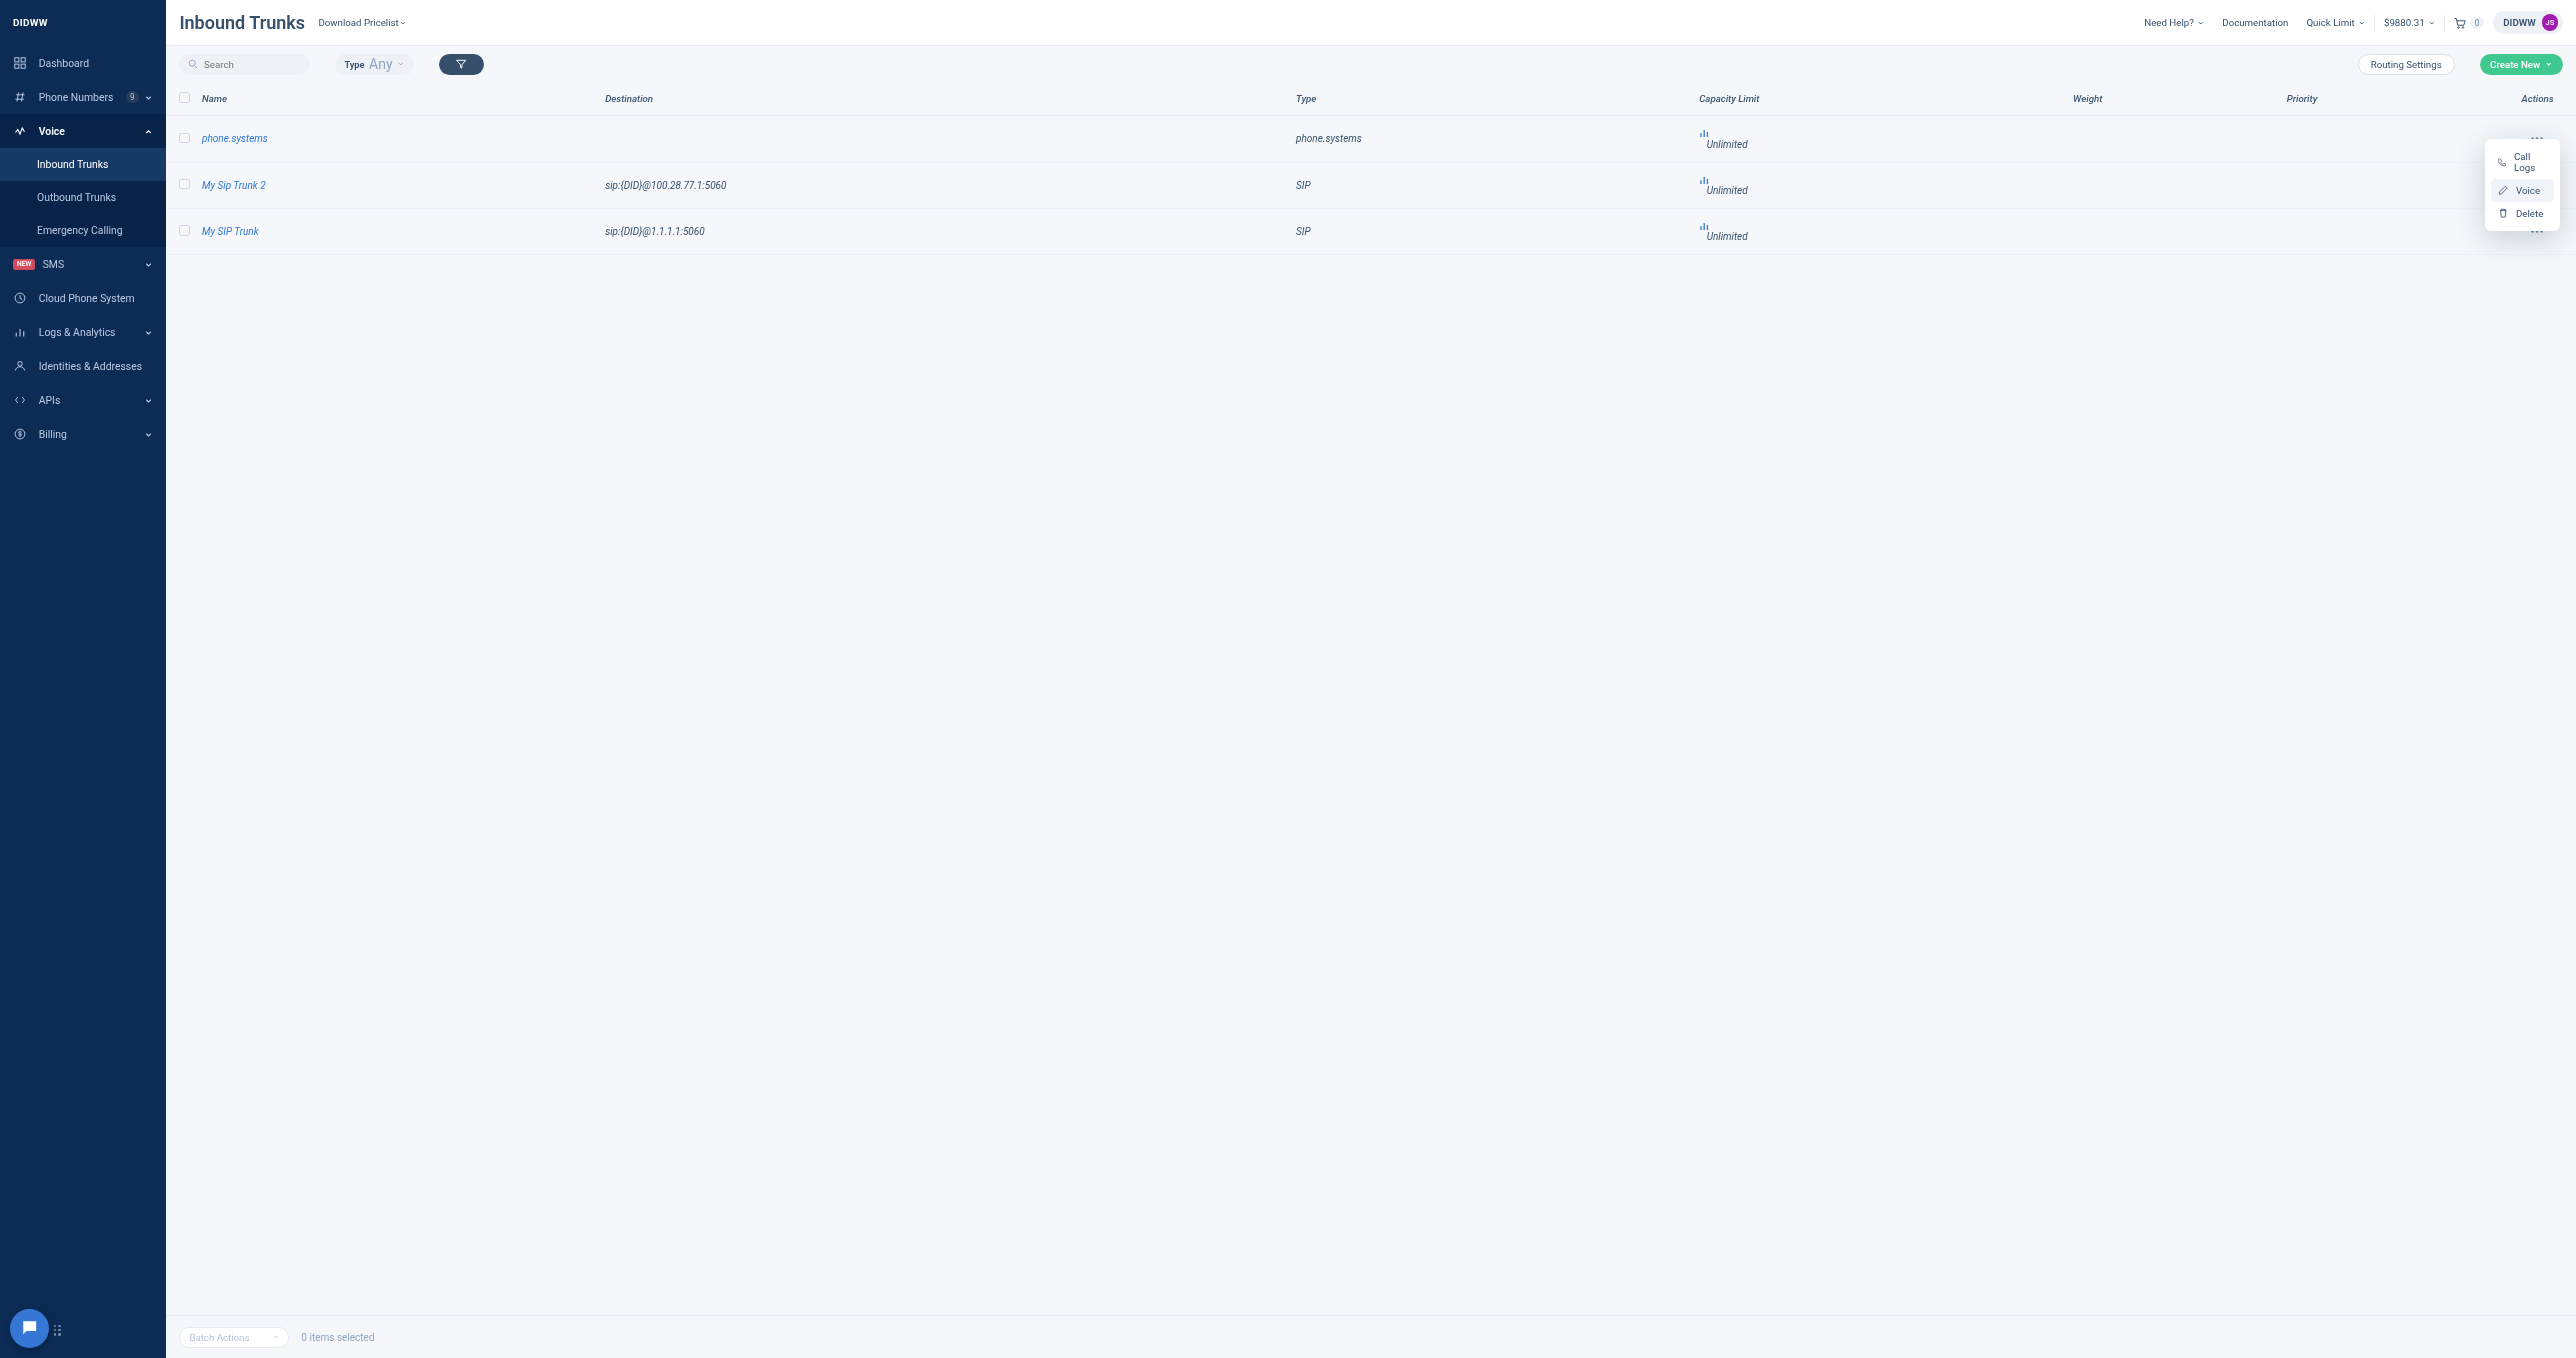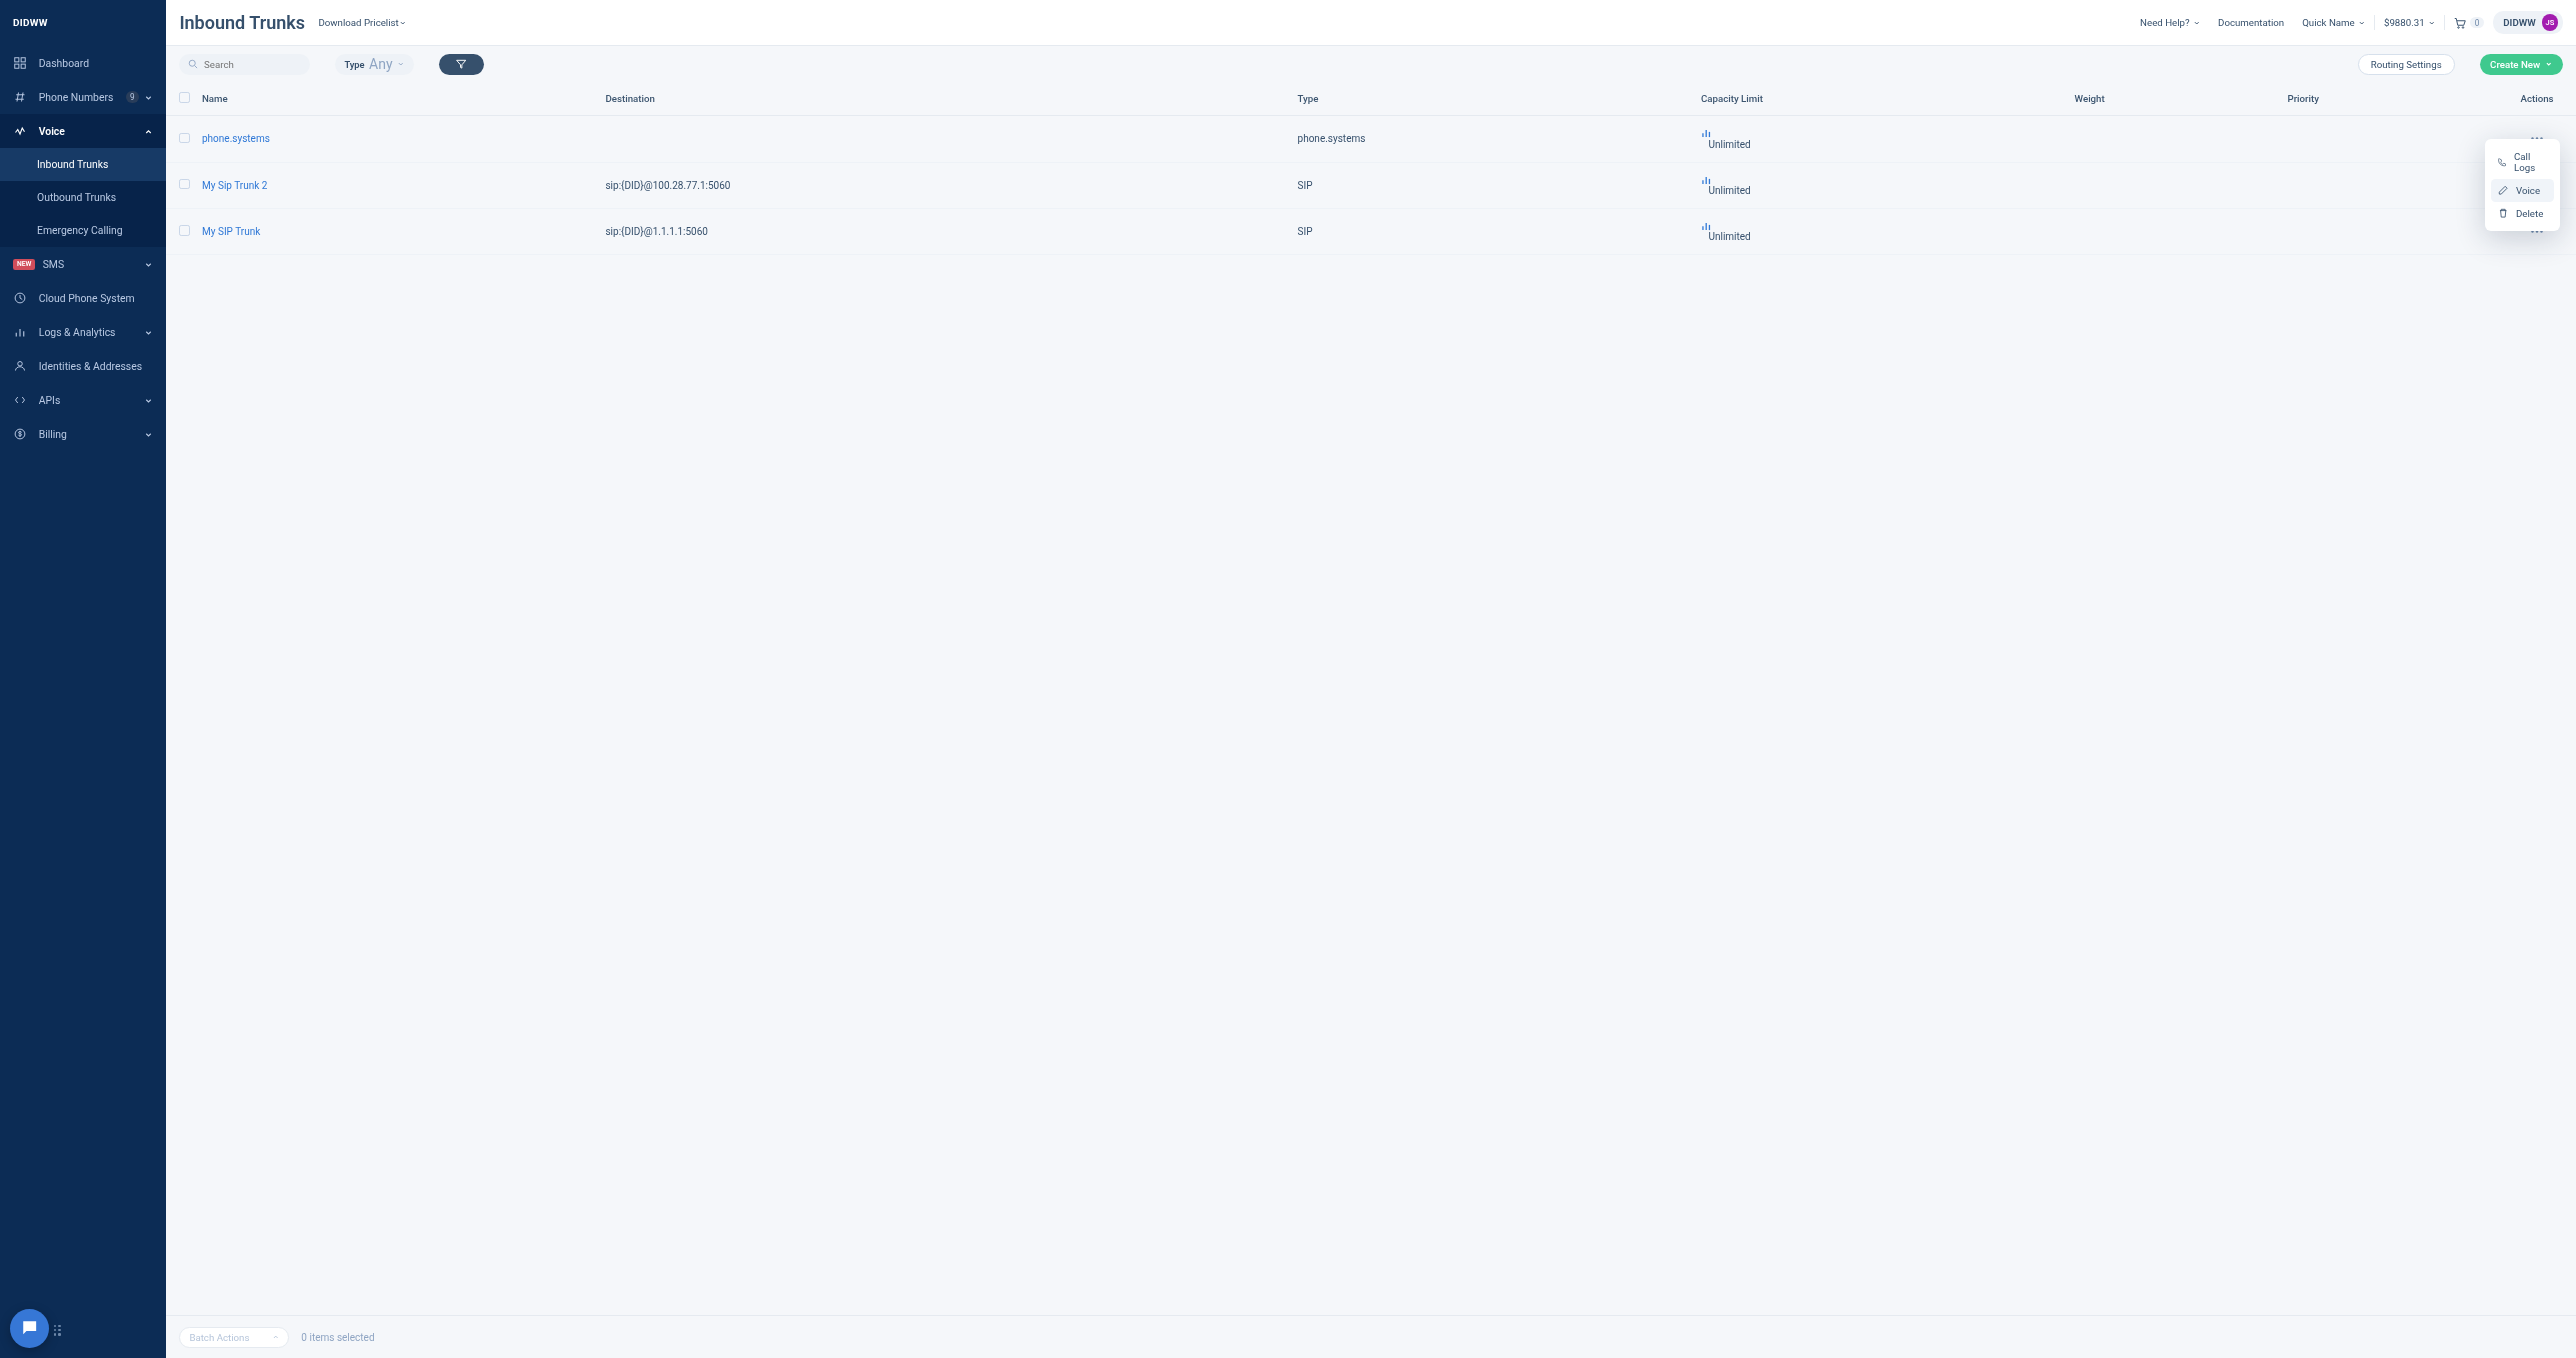--- a/index.html
+++ b/index.html
@@ -45,21 +45,21 @@
 .search .icon { margin-right:6px; color:#8fa5c3; }
 .type-chip { background:#eef2f7; border-radius:10.4px; height:21px; display:flex; align-items:center; padding:0 9px; gap:4.5px; cursor:pointer; }
 .type-chip .lbl { font-size:9.3px; font-weight:600; color:#36506c; }
 .type-chip .val { font-size:14px; color:#8fa5c3; }
 .filter-btn { width:45px; height:21px; border-radius:10.4px; background:#36506c; display:flex; align-items:center; justify-content:center; cursor:pointer; }
 .toolbar .spacer { flex:1; }
 .routing-btn { height:21px; border:0.7px solid #d6e0ec; background:#fff; border-radius:10.4px; padding:0 12px; font-size:9.7px; color:#36506c; display:flex; align-items:center; cursor:pointer; }
 .create-btn { height:21px; background:#3fc98e; color:#fff; border-radius:10.4px; padding:0 10.4px; font-size:9.7px; display:flex; align-items:center; gap:4.5px; cursor:pointer; font-weight:500; }
 
 
-.table-wrap { flex:1; overflow:auto; }
+.table-wrap { flex:1; overflow:auto;font-style:italic; }
 table { width:100%; border-collapse:collapse; }
 thead th { text-align:left; font-weight:500; font-size:9.7px; color:#3d5670; padding:10.4px 6px; border-bottom:0.7px solid #e5eaf0; background:#f5f7fa; }
 thead th:first-child { padding-left:13.4px; width:30px; }
 tbody td { padding:12px 6px; border-bottom:0.7px solid #eef2f7; font-size:10px; color:#36506c; }
 tbody td:first-child { padding-left:13.4px; }
 tbody td.name a { color:#2f78d6; text-decoration:none; }
 .chk { width:10.4px; height:10.4px; border:1.1px solid #c9d6e8; border-radius:2.2px; display:inline-block; cursor:pointer; }
 .cap-icon { color:#2f78d6; margin-right:7.5px; }
 .more-btn { width:18px; height:18px; display:inline-flex; align-items:center; justify-content:center; cursor:pointer; color:#6d87a8; }
 td.actions { text-align:right; padding-right:30px; width:75px; }
@@ -245,21 +245,21 @@
     <div class="tb-link">
       <span>Need Help?</span>
       <svg class="chev-down" viewBox="0 0 12 12" fill="none" stroke="#36506c" stroke-width="1.5">
           <polyline points="3,5 6,8 9,5"></polyline>
         </svg>
     </div>
     <div class="tb-link">
       <span>Documentation</span>
     </div>
     <div class="tb-link">
-      <span>Quick Name</span>
+      <span>Quick Limit</span>
       <svg class="chev-down" viewBox="0 0 12 12" fill="none" stroke="#36506c" stroke-width="1.5">
           <polyline points="3,5 6,8 9,5"></polyline>
         </svg>
     </div>
     <div class="divider"></div>
     <div class="tb-link">
       <span>$9880.31</span>
       <svg class="chev-down" viewBox="0 0 12 12" fill="none" stroke="#36506c" stroke-width="1.5">
           <polyline points="3,5 6,8 9,5"></polyline>
         </svg>

